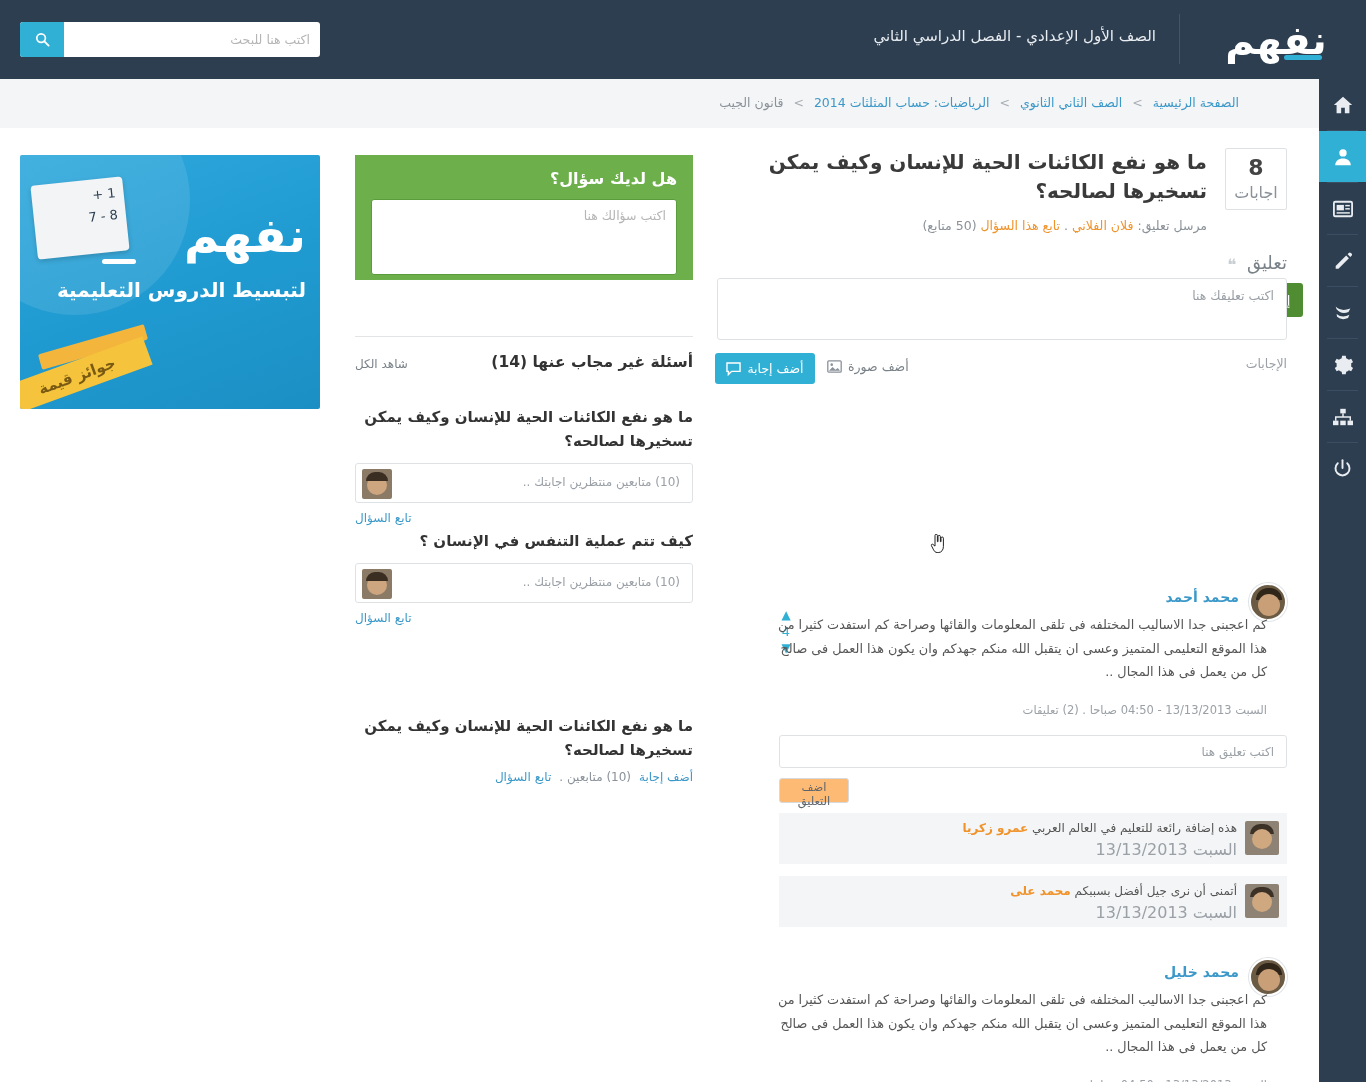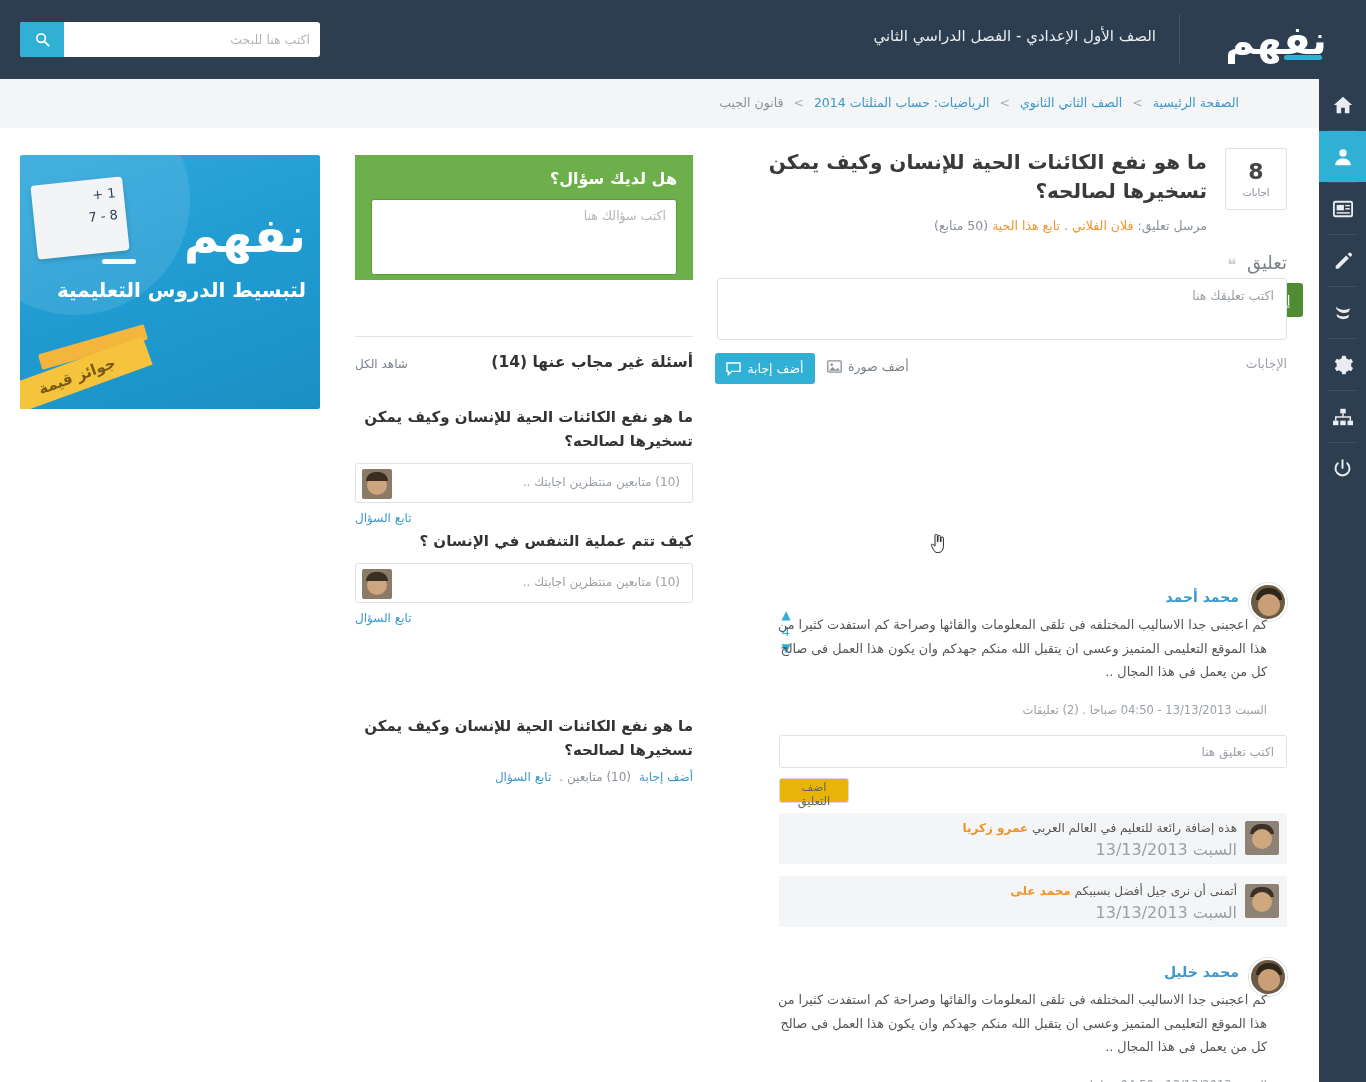--- a/index.html
+++ b/index.html
@@ -172,21 +172,21 @@
   .q-meta-row { margin-top: 8px; display: flex; justify-content: flex-start; gap: 8px; font-size: 12px; color: #8a9199; }
   .q-meta-row a { color: #3b98c9; text-decoration: none; cursor: pointer; }
   
   .main-col { position: absolute; right: 32px; top: 20px; width: 572px; }
   .ans-badge {
     position: absolute; right: 0; top: 0; width: 62px; height: 62px;
     border: 1px solid #dfe2e4; border-radius: 2px; background: #fff;
     display: flex; flex-direction: column; align-items: center; justify-content: center;
   }
   .ans-badge .num { font-size: 22px; font-weight: bold; color: #444; line-height: 1; }
-  .ans-badge .lbl { font-size: 10px; color: #8a9199; margin-top: 4px; }
+  .ans-badge .lbl { font-size: 16px; color: #8a9199; margin-top: 4px; }
   .q-heading {
     position: absolute; right: 80px; top: 0; width: 492px;
     text-align: right; font-size: 20px; font-weight: bold; color: #3a3a3a; line-height: 1.45;
   }
   .q-submeta {
     position: absolute; right: 80px; top: 70px; width: 492px;
     text-align: right; font-size: 12.5px; color: #8a9199;
   }
   .q-submeta a { color: #f0932b; text-decoration: none; cursor: pointer; }
   .q-submeta .name { color: #f0932b; }
@@ -235,21 +235,21 @@
   .vote .count { font-size: 13px; color: #31b0d5; margin: 3px 0; }
   .cmt-input {
     position: absolute; right: 0; width: 508px; height: 33px;
     border: 1px solid #dfe2e4; border-radius: 3px; background: #fff;
     padding: 0 12px; text-align: right; font-size: 12px; color: #9aa0a6;
     outline: none; font-family: "DejaVu Sans", sans-serif;
   }
   .cmt-input::placeholder { color: #9aa0a6; }
   .cmt-btn {
     position: absolute; left: 64px; width: 70px; height: 25px;
-    background: #eab308; border: 1px solid #d7dadd; border-radius: 3px;
+    background: #fdba74; border: 1px solid #d7dadd; border-radius: 3px;
     font-size: 11.5px; color: #5d646b; cursor: pointer; font-family: "DejaVu Sans", sans-serif;
   }
   .cmt-row {
     position: absolute; right: 0; width: 508px; height: 51px; background: #f4f5f6;
   }
   .cmt-row .av {
     position: absolute; right: 8px; top: 8px; width: 34px; height: 34px; border-radius: 2px;
     background: #8d8274; overflow: hidden;
   }
   .cmt-row .av .f { position: absolute; left: 7px; top: 8px; width: 20px; height: 20px; border-radius: 50%; background: #cfa87f; }
@@ -424,21 +424,21 @@
   <div class="main-col">
 
     <div class="ans-badge">
       <span class="num">8</span>
       <span class="lbl">اجابات</span>
     </div>
 
     <div class="q-heading">ما هو نفع الكائنات الحية للإنسان وكيف يمكن تسخيرها لصالحه؟</div>
 
     <div class="q-submeta">
-      <span>مرسل تعليق: </span><span class="name">فلان الفلاني</span><span> . </span><a>تابع هذا الحية</a>
+      <span>مرسل تعليق: </span><span class="name">فلان الفلاني</span><span> . </span><a>تابع هذا السؤال</a>
       <span>(50 متابع)</span>
     </div>
 
     <div class="comment-label-row">
       <span class="comment-label">تعليق</span>
       <span class="quote-icon">❝</span>
     </div>
 
     <textarea class="comment-box" placeholder="اكتب تعليقك هنا" style=""></textarea>
 

